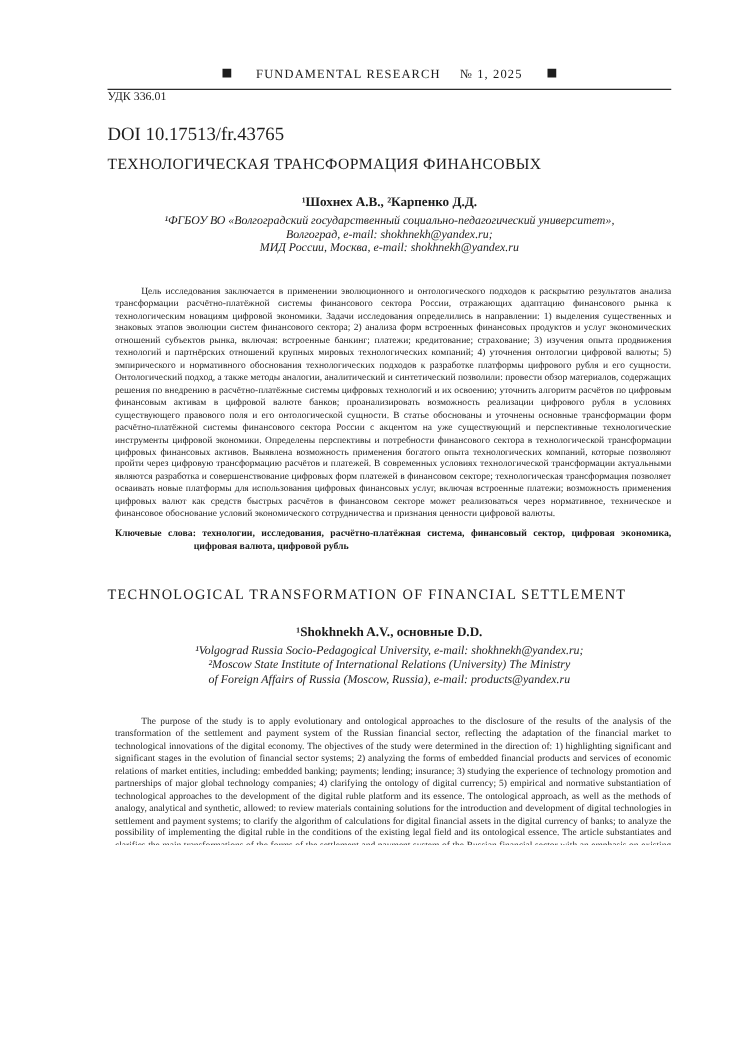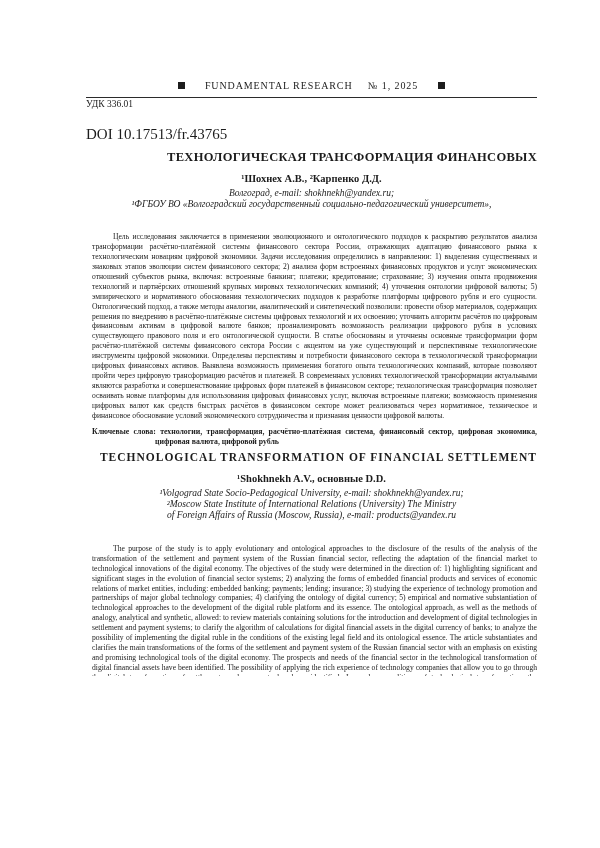--- a/index.html
+++ b/index.html
@@ -1,20 +1,20 @@
 <!DOCTYPE html>
 <html><head>
 <meta charset="utf-8">
 <style>
   html, body { margin:0; padding:0; background:#ffffff; }
   body { width:600px; height:848px; }
   .page {
     box-sizing:border-box;
     width:600px; height:676px;
-    padding:80px 63px 0 86px;
+    padding:54px 63px 0 86px;
     font-family:"Liberation Serif","DejaVu Serif",serif;
     color:#1c1c1c;
     overflow:hidden;
     background:#ffffff;
   }
   .journal-header {
     text-align:center;
     font-size:10px;
     letter-spacing:0.9px;
     white-space:nowrap;
@@ -26,32 +26,32 @@
     background:#1d1d1d;
     vertical-align:middle;
     margin:0 16px 2px 16px;
   }
   .jissue { margin-left:12px; }
   .rule { border-top:1.6px solid #2b2b2b; height:0; }
   .top-rule { margin-top:5px; }
   .udk { font-size:9.5px; margin-top:1px; line-height:11px; }
   .doi { font-size:15px; margin-top:19px; line-height:11px; }
   .title {
-    font-weight:bold;
-    text-align:right;
+    font-weight:normal;
+    text-align:left;
     margin:10px 0 0 0;
     line-height:1.16;
   }
   .title-ru { font-size:12.5px; letter-spacing:0.3px; }
-  .title-en { font-size:11.5px; letter-spacing:1px; margin-top:4px; }
+  .title-en { font-size:11.5px; letter-spacing:1px; margin-top:27px; }
   .authors {
     font-size:10.5px;
     font-weight:bold;
     text-align:center;
-    margin-top:7px;
+    margin-top:17px;
     line-height:13px;
   }
   .affil {
     font-size:9.5px;
     font-style:italic;
     text-align:center;
     margin-top:3px;
     line-height:11.4px;
   }
   .abstract {
@@ -95,34 +95,35 @@
   <div class="rule top-rule"></div>
 
   <div class="udk">УДК 336.01</div>
   <div class="doi">DOI 10.17513/fr.43765</div>
 
   <h1 class="title title-ru"><span>ТЕХНОЛОГИЧЕСКАЯ ТРАНСФОРМАЦИЯ ФИНАНСОВЫХ</span><br></h1>
 
   <div class="authors">¹Шохнех А.В., ²Карпенко Д.Д.</div>
 
   <div class="affil" lang="ru">
+    <div>¹ФГБОУ ВО «Волгоградский государственный социально-педагогический университет»,</div>
     <div>Волгоград, e-mail: shokhnekh@yandex.ru;</div>
-    <div>¹ФГБОУ ВО «Волгоградский государственный социально-педагогический университет»,</div>
+    <div>МИД России, Москва, e-mail: shokhnekh@yandex.ru</div>
   </div>
 
   <p class="abstract" lang="ru">Цель исследования заключается в применении эволюционного и онтологического подходов к раскрытию результатов анализа трансформации расчётно-платёжной системы финансового сектора России, отражающих адаптацию финансового рынка к технологическим новациям цифровой экономики. Задачи исследования определились в направлении: 1) выделения существенных и знаковых этапов эволюции систем финансового сектора; 2) анализа форм встроенных финансовых продуктов и услуг экономических отношений субъектов рынка, включая: встроенные банкинг; платежи; кредитование; страхование; 3) изучения опыта продвижения технологий и партнёрских отношений крупных мировых технологических компаний; 4) уточнения онтологии цифровой валюты; 5) эмпирического и нормативного обоснования технологических подходов к разработке платформы цифрового рубля и его сущности. Онтологический подход, а также методы аналогии, аналитический и синтетический позволили: провести обзор материалов, содержащих решения по внедрению в расчётно-платёжные системы цифровых технологий и их освоению; уточнить алгоритм расчётов по цифровым финансовым активам в цифровой валюте банков; проанализировать возможность реализации цифрового рубля в условиях существующего правового поля и его онтологической сущности. В статье обоснованы и уточнены основные трансформации форм расчётно-платёжной системы финансового сектора России с акцентом на уже существующий и перспективные технологические инструменты цифровой экономики. Определены перспективы и потребности финансового сектора в технологической трансформации цифровых финансовых активов. Выявлена возможность применения богатого опыта технологических компаний, которые позволяют пройти через цифровую трансформацию расчётов и платежей. В современных условиях технологической трансформации актуальными являются разработка и совершенствование цифровых форм платежей в финансовом секторе; технологическая трансформация позволяет осваивать новые платформы для использования цифровых финансовых услуг, включая встроенные платежи; возможность применения цифровых валют как средств быстрых расчётов в финансовом секторе может реализоваться через нормативное, техническое и финансовое обоснование условий экономического сотрудничества и признания ценности цифровой валюты.</p>
 
-  <p class="keywords keywords-ru" lang="ru"><span>Ключевые слова:</span> <span>технологии, трансформация, расчётно-платёжная система, финансовый сектор, цифровая экономика, цифровая валюта, цифровой рубль</span></p>
+  <p class="keywords keywords-ru" lang="ru"><span>Ключевые слова:</span> <span>технологии, исследования, расчётно-платёжная система, финансовый сектор, цифровая экономика, цифровая валюта, цифровой рубль</span></p>
 
   <h1 class="title title-en"><span>TECHNOLOGICAL TRANSFORMATION OF FINANCIAL SETTLEMENT</span><br></h1>
 
   <div class="authors">¹Shokhnekh A.V., основные D.D.</div>
 
   <div class="affil" lang="en">
-    <div>¹Volgograd State Socio-Pedagogical University, e-mail: shokhnekh@yandex.ru;</div>
+    <div>¹Volgograd Russia Socio-Pedagogical University, e-mail: shokhnekh@yandex.ru;</div>
     <div>²Moscow State Institute of International Relations (University) The Ministry</div>
     <div>of Foreign Affairs of Russia (Moscow, Russia), e-mail: products@yandex.ru</div>
   </div>
 
   <p class="abstract" lang="en">The purpose of the study is to apply evolutionary and ontological approaches to the disclosure of the results of the analysis of the transformation of the settlement and payment system of the Russian financial sector, reflecting the adaptation of the financial market to technological innovations of the digital economy. The objectives of the study were determined in the direction of: 1) highlighting significant and significant stages in the evolution of financial sector systems; 2) analyzing the forms of embedded financial products and services of economic relations of market entities, including: embedded banking; payments; lending; insurance; 3) studying the experience of technology promotion and partnerships of major global technology companies; 4) clarifying the ontology of digital currency; 5) empirical and normative substantiation of technological approaches to the development of the digital ruble platform and its essence. The ontological approach, as well as the methods of analogy, analytical and synthetic, allowed: to review materials containing solutions for the introduction and development of digital technologies in settlement and payment systems; to clarify the algorithm of calculations for digital financial assets in the digital currency of banks; to analyze the possibility of implementing the digital ruble in the conditions of the existing legal field and its ontological essence. The article substantiates and clarifies the main transformations of the forms of the settlement and payment system of the Russian financial sector with an emphasis on existing and promising technological tools of the digital economy. The prospects and needs of the financial sector in the technological transformation of digital financial assets have been identified. The possibility of applying the rich experience of technology companies that allow you to go through the digital transformation of settlements and payments has been identified. In modern conditions of technological transformation, the development and improvement of digital forms of payments in the financial sector are relevant; technological transformation allows us to develop new platforms for the use of digital financial services, including embedded payments; the possibility of using digital currencies as means of quick settlements in the financial sector can be realized through regulatory, technical and financial justification of the conditions of economic cooperation and recognition of the value of digital currencies.</p>
 
   <p class="keywords keywords-en" lang="en"><span>Keywords:</span> <span>technologies, transformation, settlement and payment system, financial sector, digital economy, digital currency, digital ruble</span></p>
 
   <div class="rule bottom-rule"></div>
 

